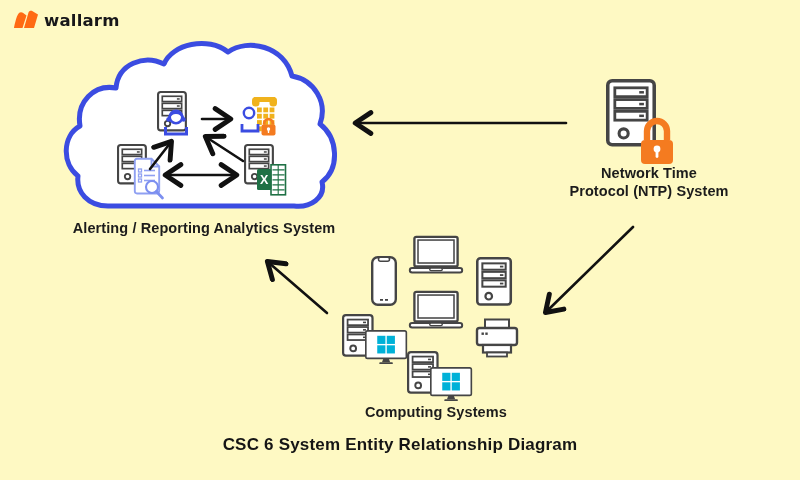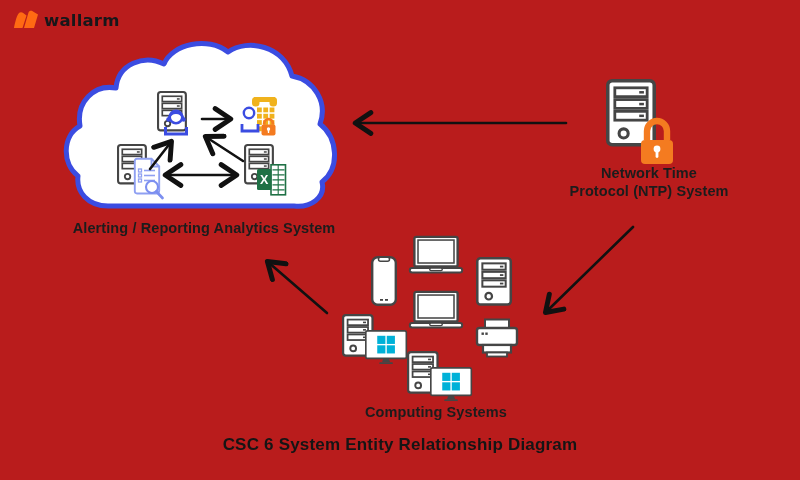--- a/index.html
+++ b/index.html
@@ -1,16 +1,16 @@
 <!DOCTYPE html>
 <html><head>
 <meta charset="utf-8">
 <style>
   html,body{margin:0;padding:0;background:#ffffff;}
-  .canvas{position:relative;width:800px;height:480px;background:#b91c1c;overflow:hidden;}
+  .canvas{position:relative;width:800px;height:480px;background:#fef9c3;overflow:hidden;}
   svg{position:absolute;left:0;top:0;}
   .lbl{font:700 14.5px "Liberation Sans",sans-serif;fill:#1c1c1c;text-anchor:middle;letter-spacing:.1px;}
   .ttl{font:700 17px "Liberation Sans",sans-serif;fill:#151515;text-anchor:middle;letter-spacing:.2px;}
   .brand{font:600 16.5px "DejaVu Sans",sans-serif;fill:#17171a;letter-spacing:.2px;}
   .xglyph{font:700 12.5px "Liberation Sans",sans-serif;fill:#ffffff;text-anchor:middle;}
 </style>
 </head>
 <body>
 
 <div class="canvas">

